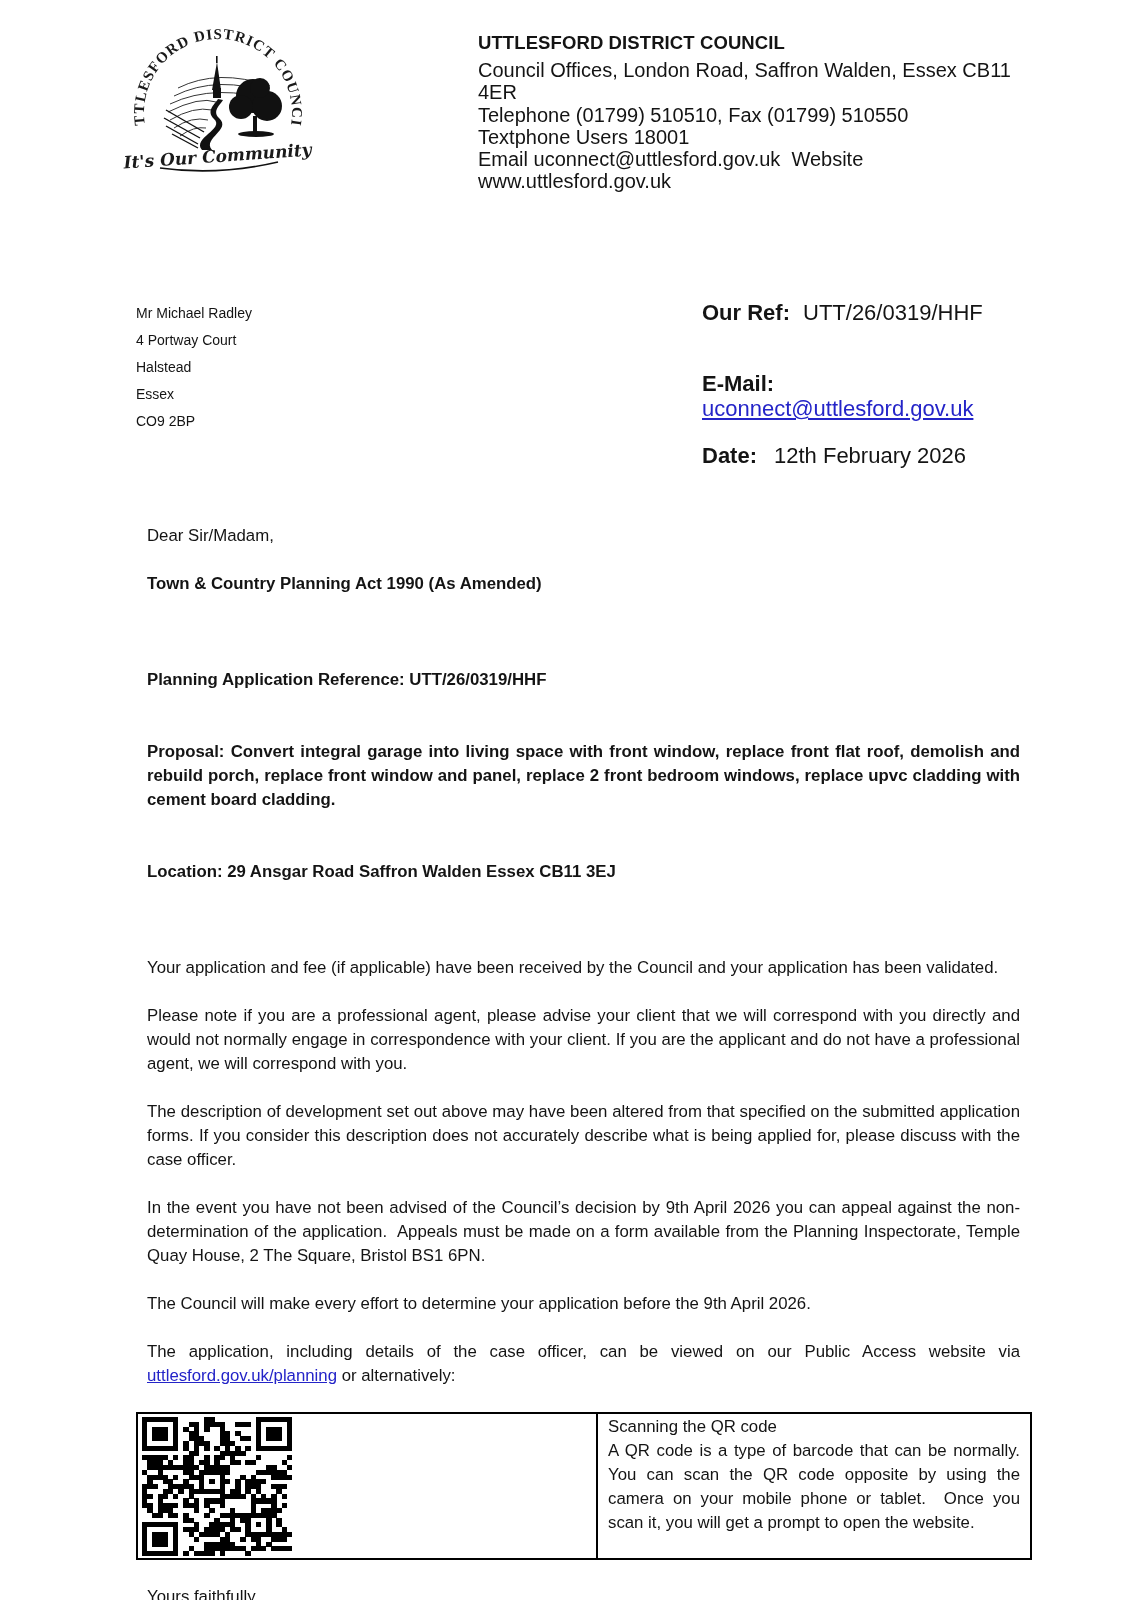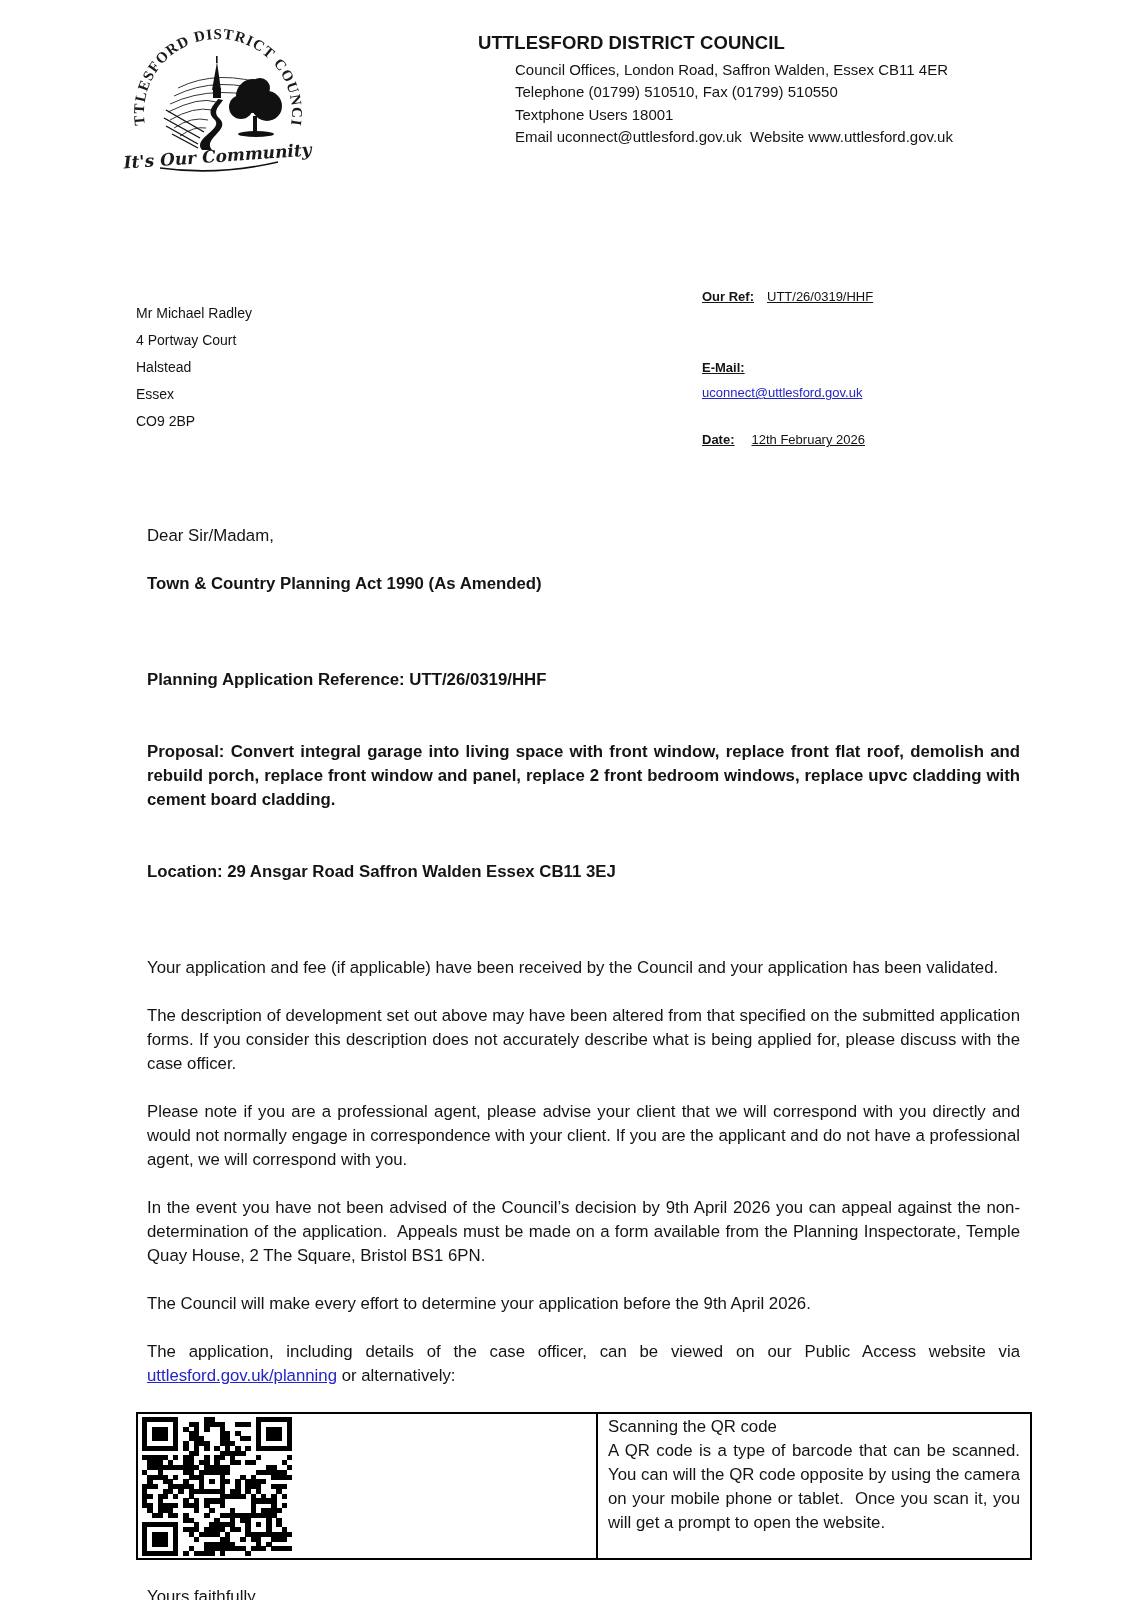--- a/index.html
+++ b/index.html
@@ -7,25 +7,25 @@
     width:1132px; height:1600px; background:#ffffff; overflow:hidden;
     font-family:"Liberation Sans","DejaVu Sans",sans-serif; color:#141414;
     position:relative;
   }
   .page { position:absolute; inset:0; }
 
   
   .logo { position:absolute; left:120px; top:10px; width:196px; height:164px; }
   .head-text { position:absolute; left:478px; top:31px; width:560px; }
   .head-title { font-weight:bold; font-size:18.5px; line-height:24px; margin-bottom:4px; letter-spacing:0.1px; }
-  .head-line { font-size:15px; line-height:22.3px; white-space:pre-wrap;margin-left:37px; }
+  .head-line { font-size:20px; line-height:22.3px; white-space:pre-wrap; }
 
   
   .recipient { position:absolute; left:136px; top:300px; font-size:14px; line-height:27px; }
-  .meta { position:absolute; left:702px; top:284px; width:335px; font-size:13px; line-height:25px;text-decoration:underline; }
+  .meta { position:absolute; left:702px; top:300px; width:335px; font-size:22px; line-height:25px; }
   .meta-label { font-weight:bold; }
   .meta-ref .meta-value { margin-left:13px; }
   .meta-email { margin-top:46px; }
   .meta-email a { display:inline-block; margin-top:0px; }
   .meta-date { margin-top:22px; }
   .meta-date .meta-value { margin-left:17px; }
   a { color:#2424c8; text-decoration:underline;text-align:center; }
 
   
   .body-content { position:absolute; left:136px; top:524px; width:884px; font-size:16.8px; line-height:24px; }
@@ -127,22 +127,22 @@
 
     <p class="para bold">Town &amp; Country Planning Act 1990 (As Amended)</p>
 
     <div class="para bold">
       <div>Planning Application Reference: UTT/26/0319/HHF</div>
       <div style="text-align:justify;">Proposal: Convert integral garage into living space with front window, replace front flat roof, demolish and rebuild porch, replace front window and panel, replace 2 front bedroom windows, replace upvc cladding with cement board cladding.</div>
       <div>Location: 29 Ansgar Road Saffron Walden Essex CB11 3EJ</div>
     </div>
 
     <p class="para">Your application and fee (if applicable) have been received by the Council and your application has been validated.</p>
+    <p class="para">Please note if you are a professional agent, please advise your client that we will correspond with you directly and would not normally engage in correspondence with your client. If you are the applicant and do not have a professional agent, we will correspond with you.</p>
     <p class="para">The description of development set out above may have been altered from that specified on the submitted application forms. If you consider this description does not accurately describe what is being applied for, please discuss with the case officer.</p>
-    <p class="para">Please note if you are a professional agent, please advise your client that we will correspond with you directly and would not normally engage in correspondence with your client. If you are the applicant and do not have a professional agent, we will correspond with you.</p>
     <p class="para">In the event you have not been advised of the Council’s decision by 9th April 2026 you can appeal against the non-determination of the application.  Appeals must be made on a form available from the Planning Inspectorate, Temple Quay House, 2 The Square, Bristol BS1 6PN.</p>
     <p class="para">The Council will make every effort to determine your application before the 9th April 2026.</p>
 
     <p class="para"><span>The application, including details of the case officer, can be viewed on our Public Access website via </span><a href="#">uttlesford.gov.uk/planning</a><span> or alternatively:</span></p>
 
     <div class="qr-table">
       <div class="qr-cell-left">
         <div>
           <svg class="qr-svg" viewBox="0 0 29 29" preserveAspectRatio="none" shape-rendering="crispEdges">
               <rect x="0" y="0" width="1.05" height="1.05"></rect>
@@ -569,20 +569,20 @@
               <rect x="11" y="28" width="1.05" height="1.05"></rect>
               <rect x="12" y="28" width="1.05" height="1.05"></rect>
               <rect x="13" y="28" width="1.05" height="1.05"></rect>
               <rect x="15" y="28" width="1.05" height="1.05"></rect>
               <rect x="20" y="28" width="1.05" height="1.05"></rect>
             </svg>
         </div>
       </div>
       <div class="qr-cell-right">
         <p class="qr-heading">Scanning the QR code</p>
-        <p class="qr-body">A QR code is a type of barcode that can be scanned. You can will the QR code opposite by using the camera on your mobile phone or tablet.  Once you scan it, you will get a prompt to open the website.</p>
+        <p class="qr-body">A QR code is a type of barcode that can be normally. You can scan the QR code opposite by using the camera on your mobile phone or tablet.  Once you scan it, you will get a prompt to open the website.</p>
       </div>
     </div>
 
     <p class="para closing">Yours faithfully</p>
   </div>
 
 </div>
 
 </body></html>

